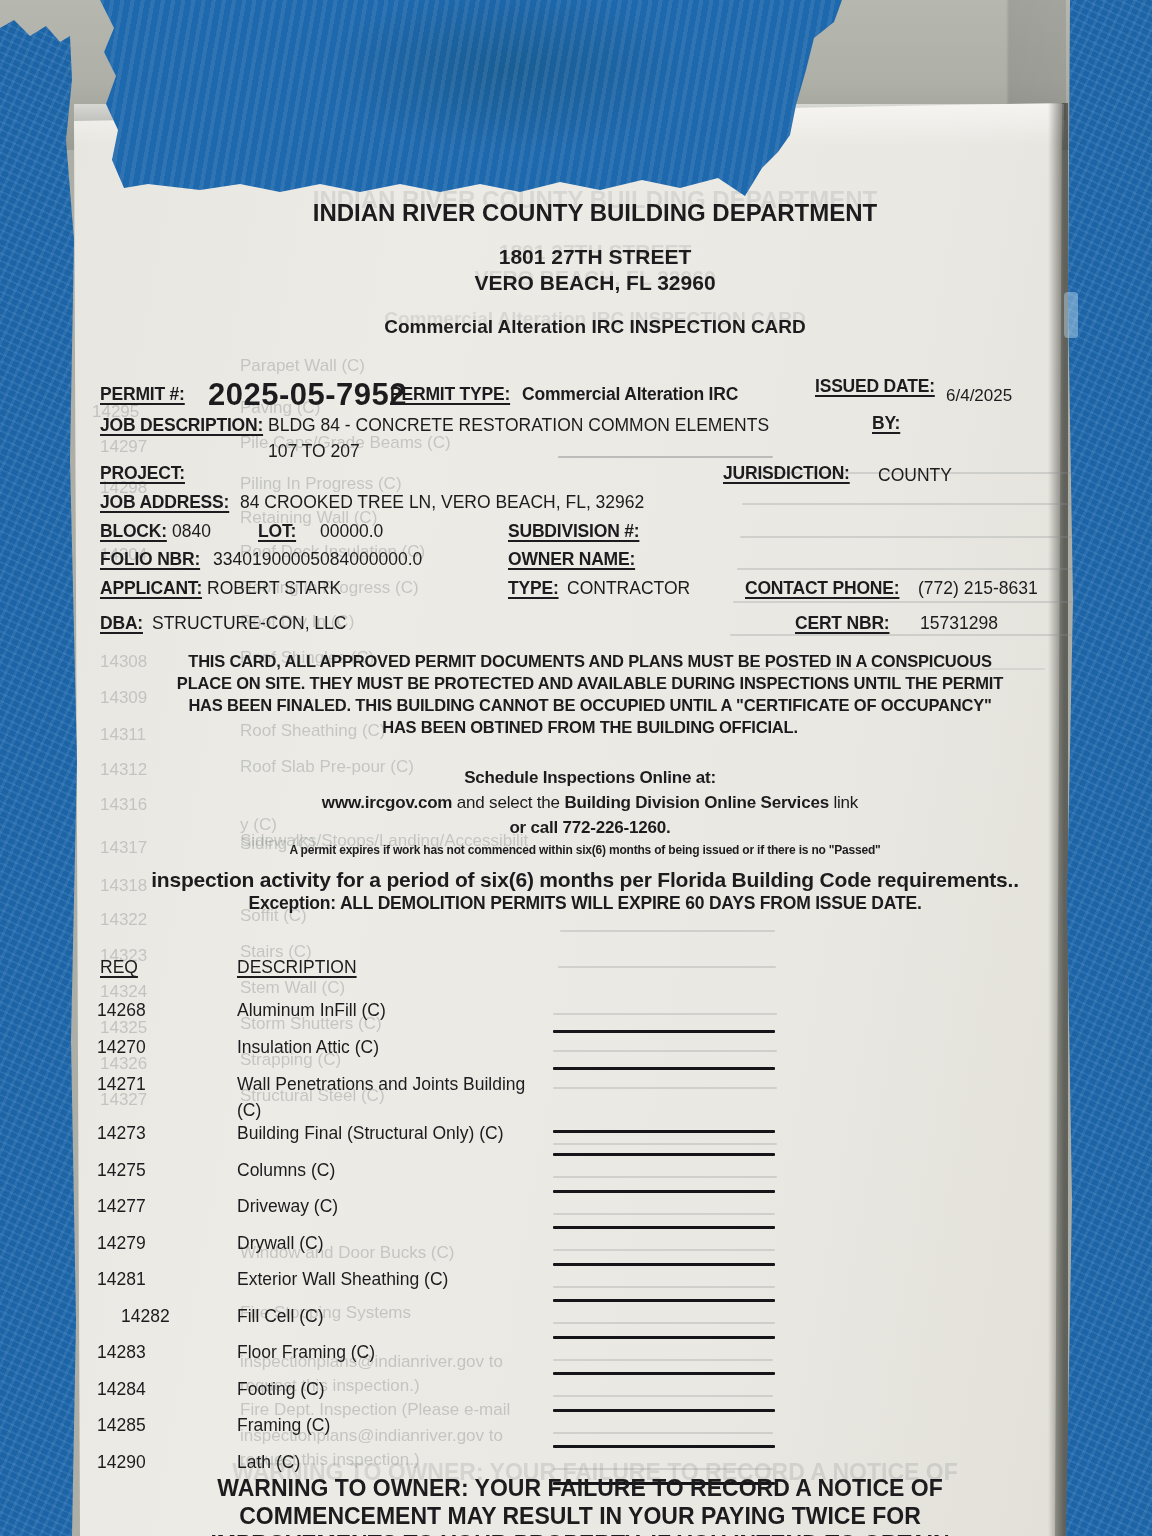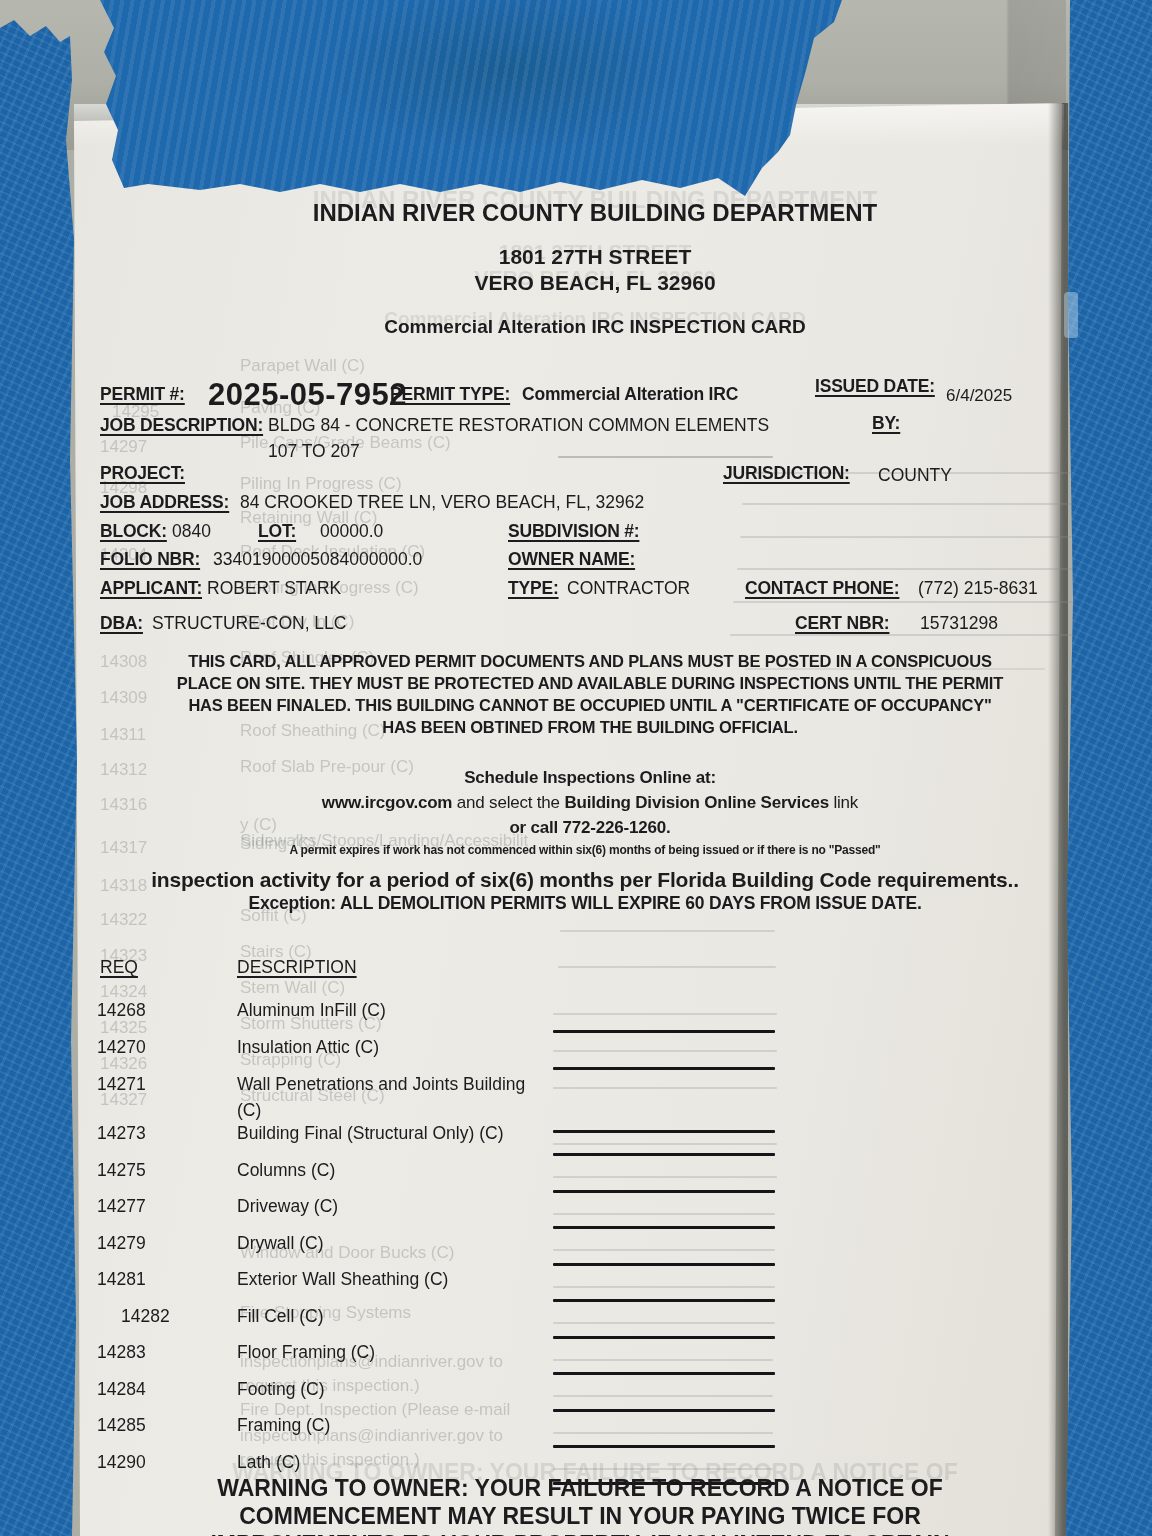--- a/index.html
+++ b/index.html
@@ -56,21 +56,21 @@
   <div class="wall"></div>
   <div class="wall-corner"></div>
 
   <div class="paper"></div>
   <div class="paper-top-shade"></div>
   <div class="gap-shadow"></div>
 
   <div class="content">
     <div id="ghost-layer">
         <div class="ghost" style="top: 356px; left: 240px;">Parapet Wall (C)</div>
-        <div class="ghost" style="top: 402px; left: 112px; text-align: center;">14295</div>
+        <div class="ghost" style="top: 402px; left: 92px; text-align: center;">14295</div>
         <div class="ghost" style="top: 398px; left: 240px;">Paving (C)</div>
         <div class="ghost" style="top: 437px; left: 100px;">14297</div>
         <div class="ghost" style="top: 433px; left: 240px;">Pile Caps/Grade Beams (C)</div>
         <div class="ghost" style="top: 478px; left: 100px;">14298</div>
         <div class="ghost" style="top: 474px; left: 240px;">Piling In Progress (C)</div>
         <div class="ghost" style="top: 508px; left: 240px;">Retaining Wall (C)</div>
         <div class="ghost" style="top: 545px; left: 100px;">14304</div>
         <div class="ghost" style="top: 542px; left: 240px;">Roof Deck Insulation (C)</div>
         <div class="ghost" style="top: 578px; left: 240px;">Roofing In Progress (C)</div>
         <div class="ghost" style="top: 612px; left: 240px;">Roof Dry In (C)</div>

